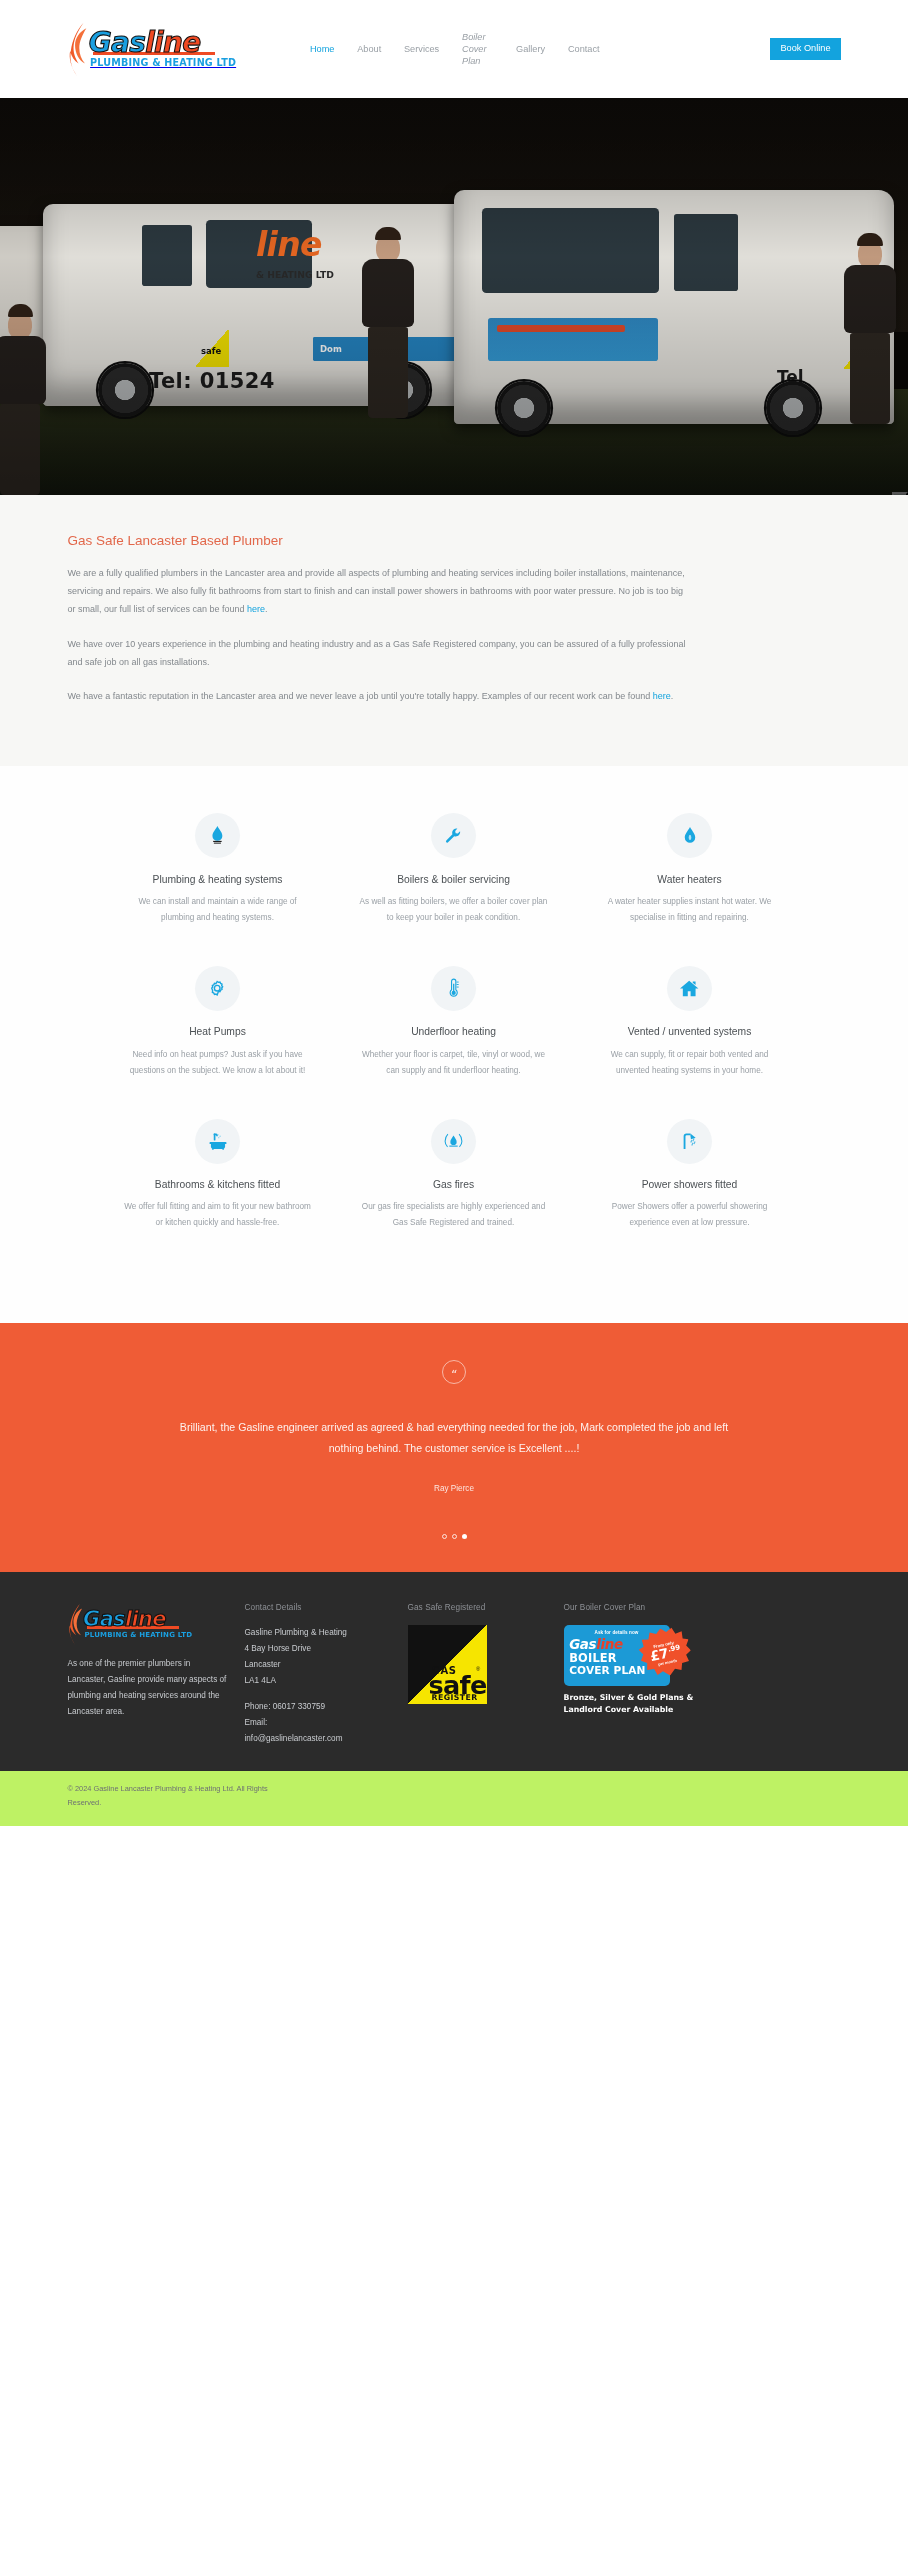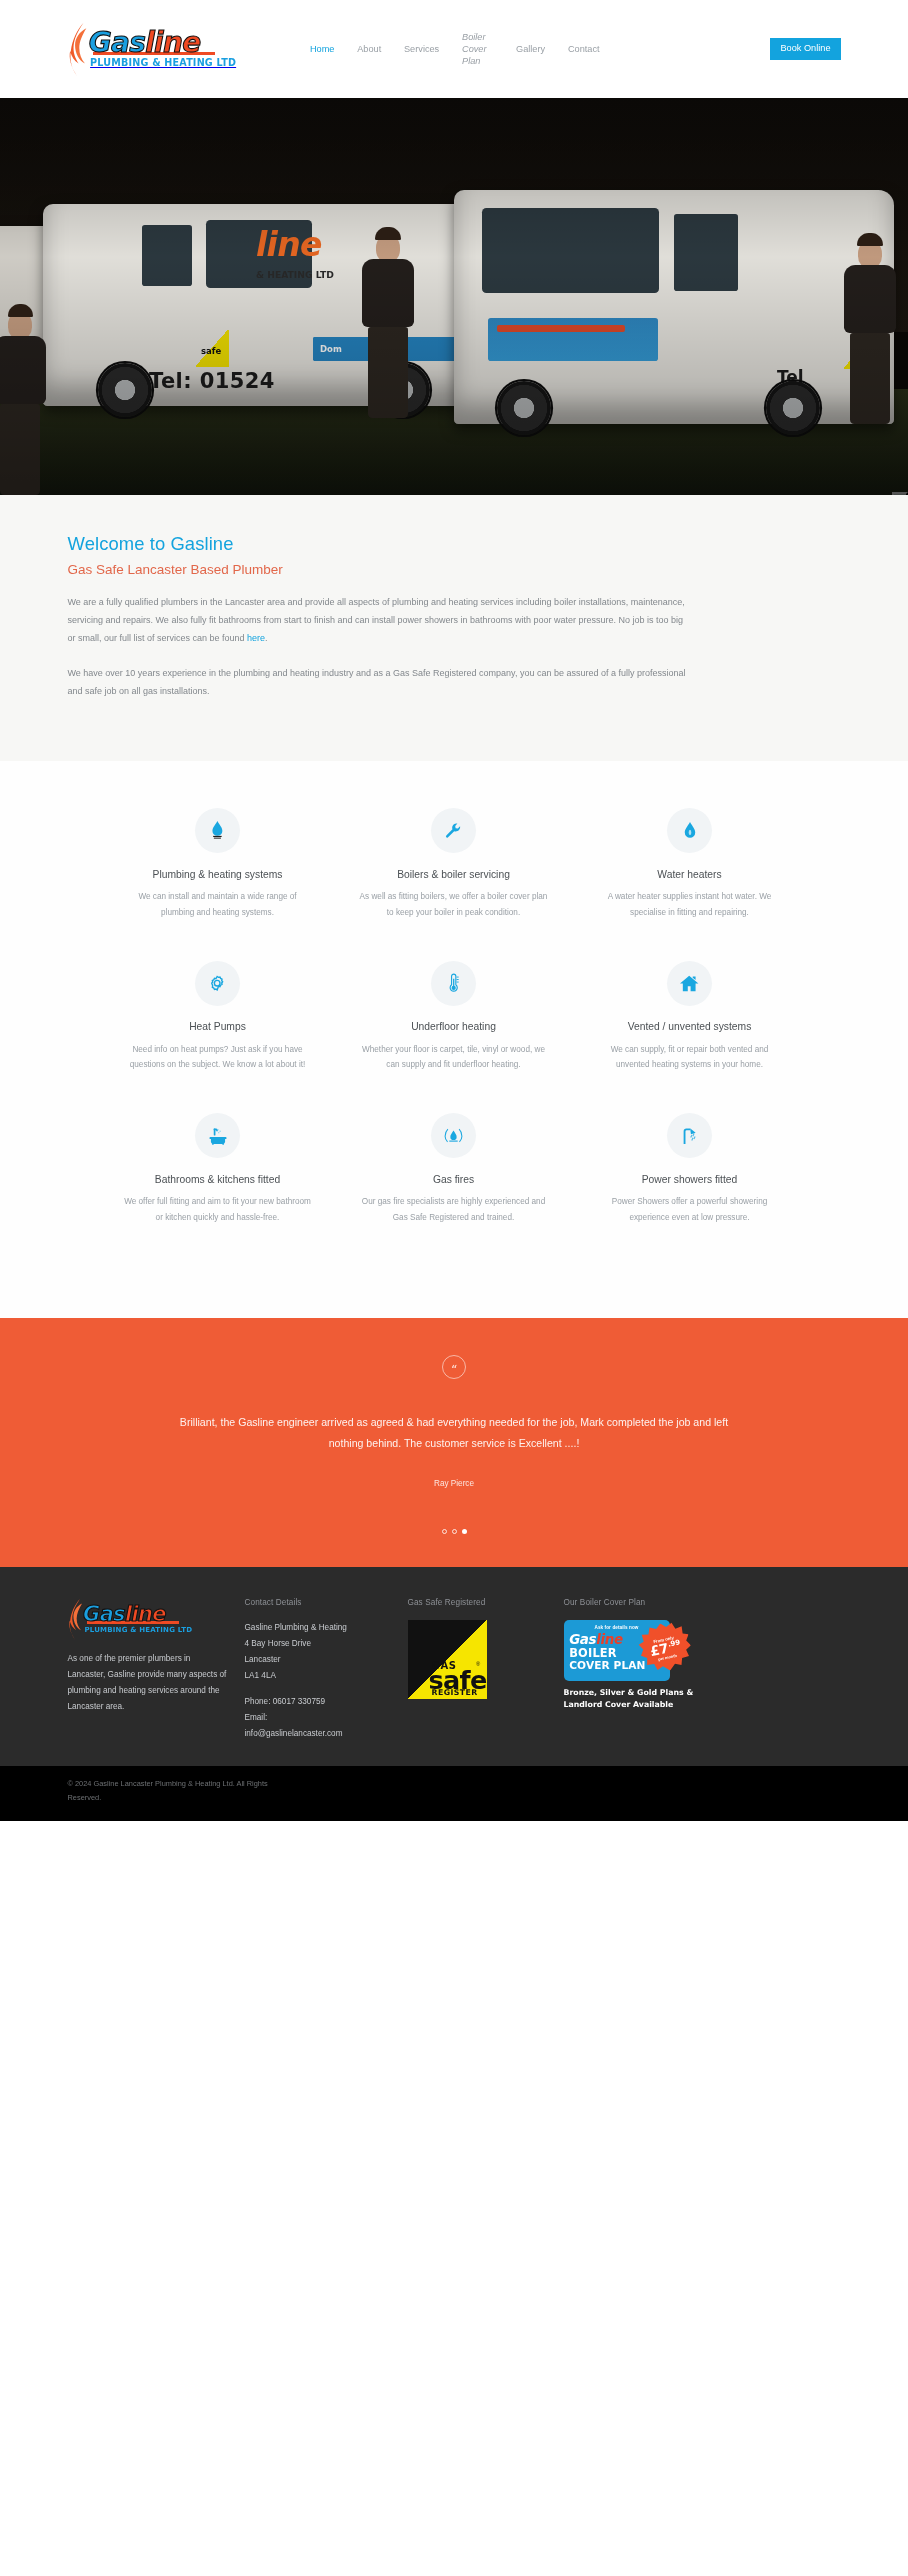--- a/index.html
+++ b/index.html
@@ -261,21 +261,21 @@
     clip-path: polygon(50% 0%,60% 9%,72% 3%,77% 16%,90% 14%,89% 28%,100% 32%,93% 43%,100% 54%,89% 61%,92% 74%,78% 75%,74% 88%,62% 83%,50% 94%,38% 83%,26% 88%,22% 75%,8% 74%,11% 61%,0% 54%,7% 43%,0% 32%,11% 28%,10% 14%,23% 16%,28% 3%,40% 9%);
     transform: rotate(-12deg);
   }
   .sb-from { font-size:4.3px; font-weight:700; }
   .sb-price { font-family:"DejaVu Sans",sans-serif; font-weight:700; font-size:13.5px; line-height:1; }
   .sb-price sup { font-size:7px; }
   .sb-month { font-size:3.9px; font-weight:700; }
   .bcp-note { color:#fff; font-family:"DejaVu Sans",sans-serif; font-weight:700; font-size:7.8px; line-height:1.45; margin-top:6.4px; }
 
   .copyright {
-    background: #000000;
+    background: #bef264;
     padding: 11.4px 0 15.6px;
   }
   .copyright-inner { width: 773px; margin: 0 auto; }
   .copy-text { color: #6d7073; font-size: 7.4px; line-height: 1.9; max-width: 234px; }
 
   .tail { height: 227px; background: #ffffff; }
 </style>
 </head>
 <body>
 
@@ -367,27 +367,27 @@
       <div class="hero-overlay"></div>
     </div>
     <button class="slider-arrow">
       
     </button>
   </div>
 
   <section class="welcome">
     <div class="container">
       <div class="inner-narrow">
-        <h1 class="welcome-title">Welcome to Gasline</h1>
         <h2 class="welcome-sub">Gas Safe Lancaster Based Plumber</h2>
 
         <p><span>We are a fully qualified plumbers in the Lancaster area and provide all aspects of plumbing and heating services including boiler installations, maintenance, servicing and repairs. We also fully fit bathrooms from start to finish and can install power showers in bathrooms with poor water pressure. No job is too big or small, our full list of services can be found </span><a href="#">here</a><span>.</span></p>
 
         <p>We have over 10 years experience in the plumbing and heating industry and as a Gas Safe Registered company, you can be assured of a fully professional and safe job on all gas installations.</p>
 
+        <p><span>We have a fantastic reputation in the Lancaster area and we never leave a job until you're totally happy. Examples of our recent work can be found </span><a href="#">here</a><span>.</span></p>
 
       </div>
     </div>
   </section>
 
   <section class="services">
     <div class="svc-grid">
 
       <div class="svc">
         <div class="svc-ico">

